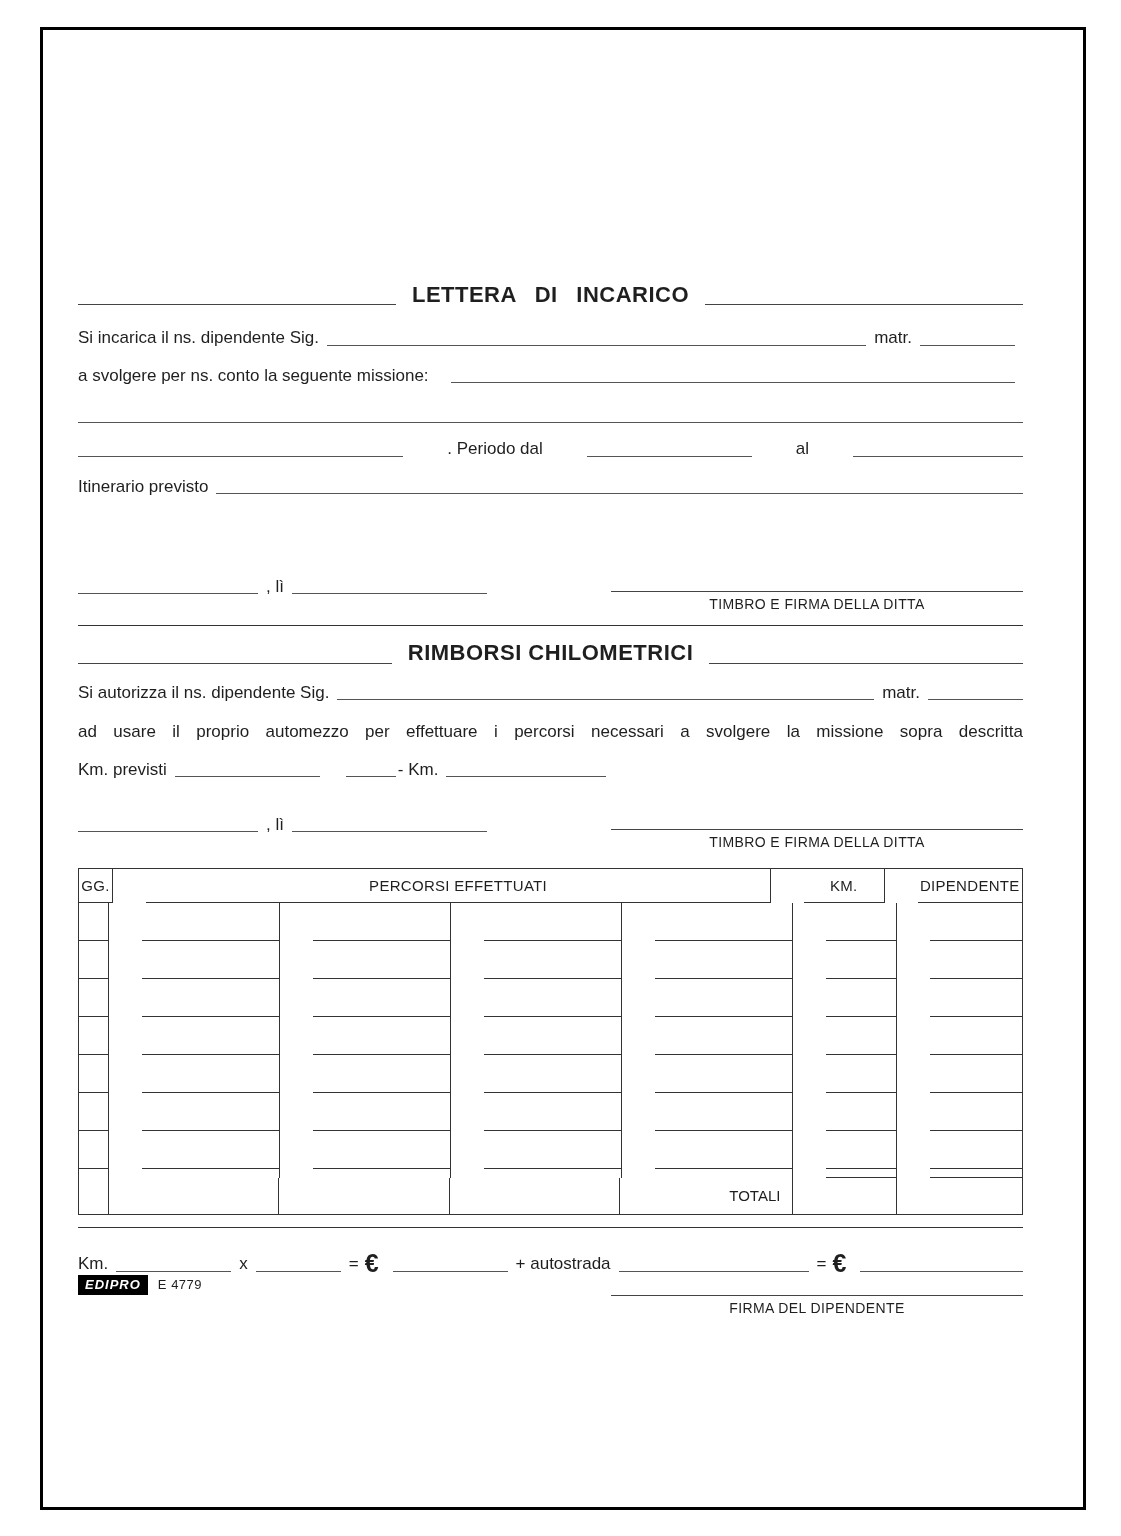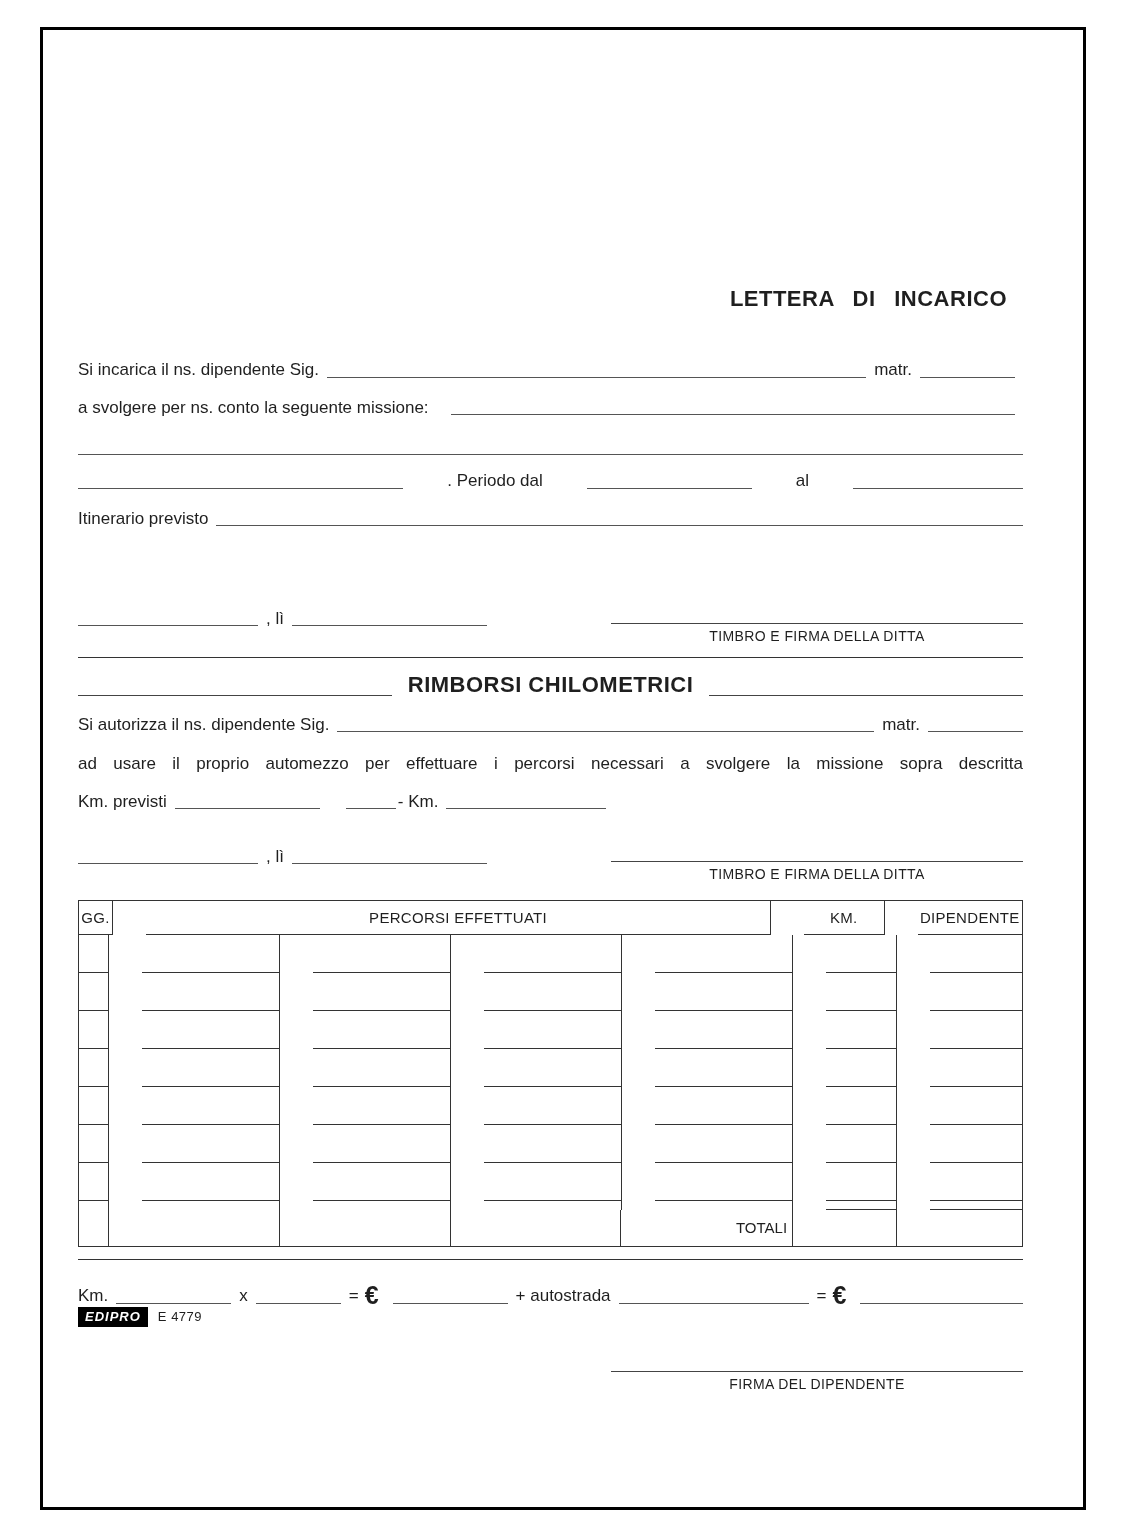--- a/index.html
+++ b/index.html
@@ -54,45 +54,45 @@
     display:flex; align-items:center; justify-content:center;
     font-size:15px; letter-spacing:0.3px;
   }
   .gap { height:9px; }
   .gap > div.nb { border-bottom:none; }
   .totrow { height:36px; }
   .totrow > div { border-bottom:none; }
   .c-gg{width:38px;} .c-p{width:175px;} .c-per{width:700px;}
   .c-km{width:90px;} .c-au{width:117px;}
   .tot-cell { display:flex; align-items:center; justify-content:flex-end;
-    padding-right:5px; font-size:15px; }
+    padding-right:12px; font-size:15px; }
 
   .euro { font-size:25px; font-weight:bold; line-height:0.9; margin:0 6px; }
   .logo-row { display:flex; align-items:center; }
   .brand-box {
     background:#000; color:#fff; font-weight:bold; font-style:italic;
     font-size:13px; letter-spacing:1px; padding:2px 7px 3px 7px;
   }
   .form-code { font-size:13px; margin-left:10px; letter-spacing:0.5px; }
   .sig-block { width:412px; margin-left:auto; }
 </style>
 </head>
 <body>
 
 <div class="page">
   <div class="frame">
     <div class="content">
 
-      <div class="title-row" style="margin-top:252px;flex-direction:column;">
+      <div class="title-row" style="margin-top:252px;">
         <div class="side"></div>
         <div class="title-text wide">LETTERA DI INCARICO</div>
         <div class="side"></div>
       </div>
 
-      <div class="row" style="margin-top:44px;justify-content:center;">
+      <div class="row" style="margin-top:20px;justify-content:center;">
         <span class="lbl">Si incarica il ns. dipendente Sig.</span>
         <div class="blank flex"></div>
         <span class="lbl">matr.</span>
         <div class="blank" style="width:95px;"></div>
       </div>
 
       <div class="row" style="margin-top:17px;">
         <span class="lbl">a svolgere per ns. conto la seguente missione:</span>
         <div class="blank flex" style="margin-left:22px;"></div>
       </div>
@@ -271,20 +271,20 @@
         <span class="lbl">=</span>
         <span class="euro">€</span>
         <div class="blank flex" style="margin-right:0;"></div>
       </div>
 
       <div class="logo-row" style="">
         <span class="brand-box">EDIPRO</span>
         <span class="form-code">E 4779</span>
       </div>
 
-      <div class="sig-block" style="margin-top:44px;">
+      <div class="sig-block" style="">
         <div class="stamp-line"></div>
         <div class="stamp-label">FIRMA DEL DIPENDENTE</div>
       </div>
 
     </div>
   </div>
 </div>
 
 </body></html>

